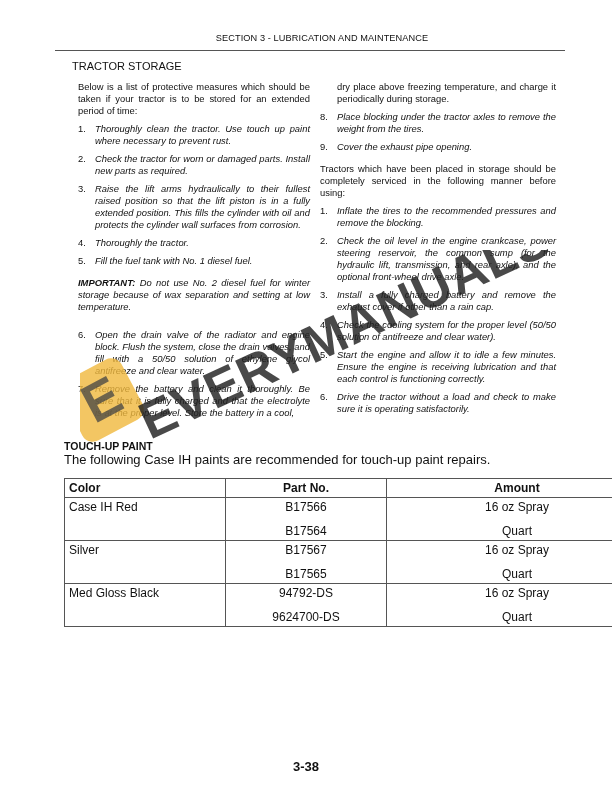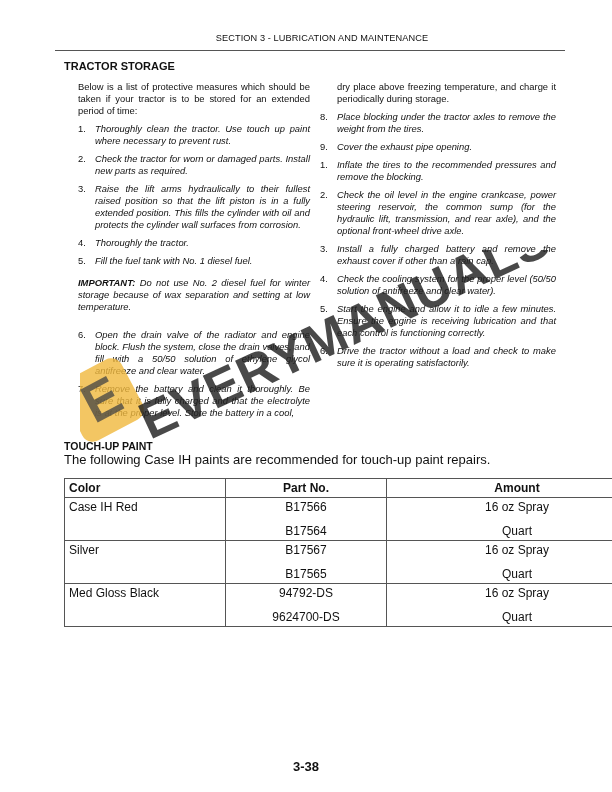--- a/index.html
+++ b/index.html
@@ -9,22 +9,22 @@
   }
   .header {
     position: absolute; top: 33px; left: 0; width: 612px;
     text-align: center; font-size: 9.2px; letter-spacing: 0.1px; padding-left: 16px;
   }
   .header-rule {
     position: absolute; top: 50px; left: 55px; width: 510px; height: 0;
     border-top: 1.3px solid #555;
   }
   .title {
-    position: absolute; top: 60px; left: 64px;
-    font-size: 11px; font-weight: bold;
+    position: absolute; top: 60px; left: 72px;
+    font-size: 11px; font-weight: normal;
   }
   .col {
     position: absolute; font-size: 9.4px; line-height: 12px;
     text-align: justify;
   }
   .col-left { top: 81px; left: 64px; width: 232px; margin-left: 14px; }
   .col-right { top: 81px; left: 320px; width: 236px; }
   .p { margin: 0 0 6px 0; }
   .li { display: flex; margin: 0 0 6px 0; }
   .li .num { width: 17px; flex: none; }
@@ -106,20 +106,21 @@
 <div class="col col-right">
   <div class="cont">dry place above freezing temperature, and charge it periodically during storage.</div>
   <div class="li">
       <span class="num">8.</span>
       <span class="txt">Place blocking under the tractor axles to remove the weight from the tires.</span>
     </div>
   <div class="li">
       <span class="num">9.</span>
       <span class="txt">Cover the exhaust pipe opening.</span>
     </div>
+  <p class="p" style="margin-top:10px">Tractors which have been placed in storage should be completely serviced in the following manner before using:</p>
   <div class="li">
       <span class="num">1.</span>
       <span class="txt">Inflate the tires to the recommended pressures and remove the blocking.</span>
     </div>
   <div class="li">
       <span class="num">2.</span>
       <span class="txt">Check the oil level in the engine crankcase, power steering reservoir, the common sump (for the hydraulic lift, transmission, and rear axle), and the optional front-wheel drive axle.</span>
     </div>
   <div class="li">
       <span class="num">3.</span>

